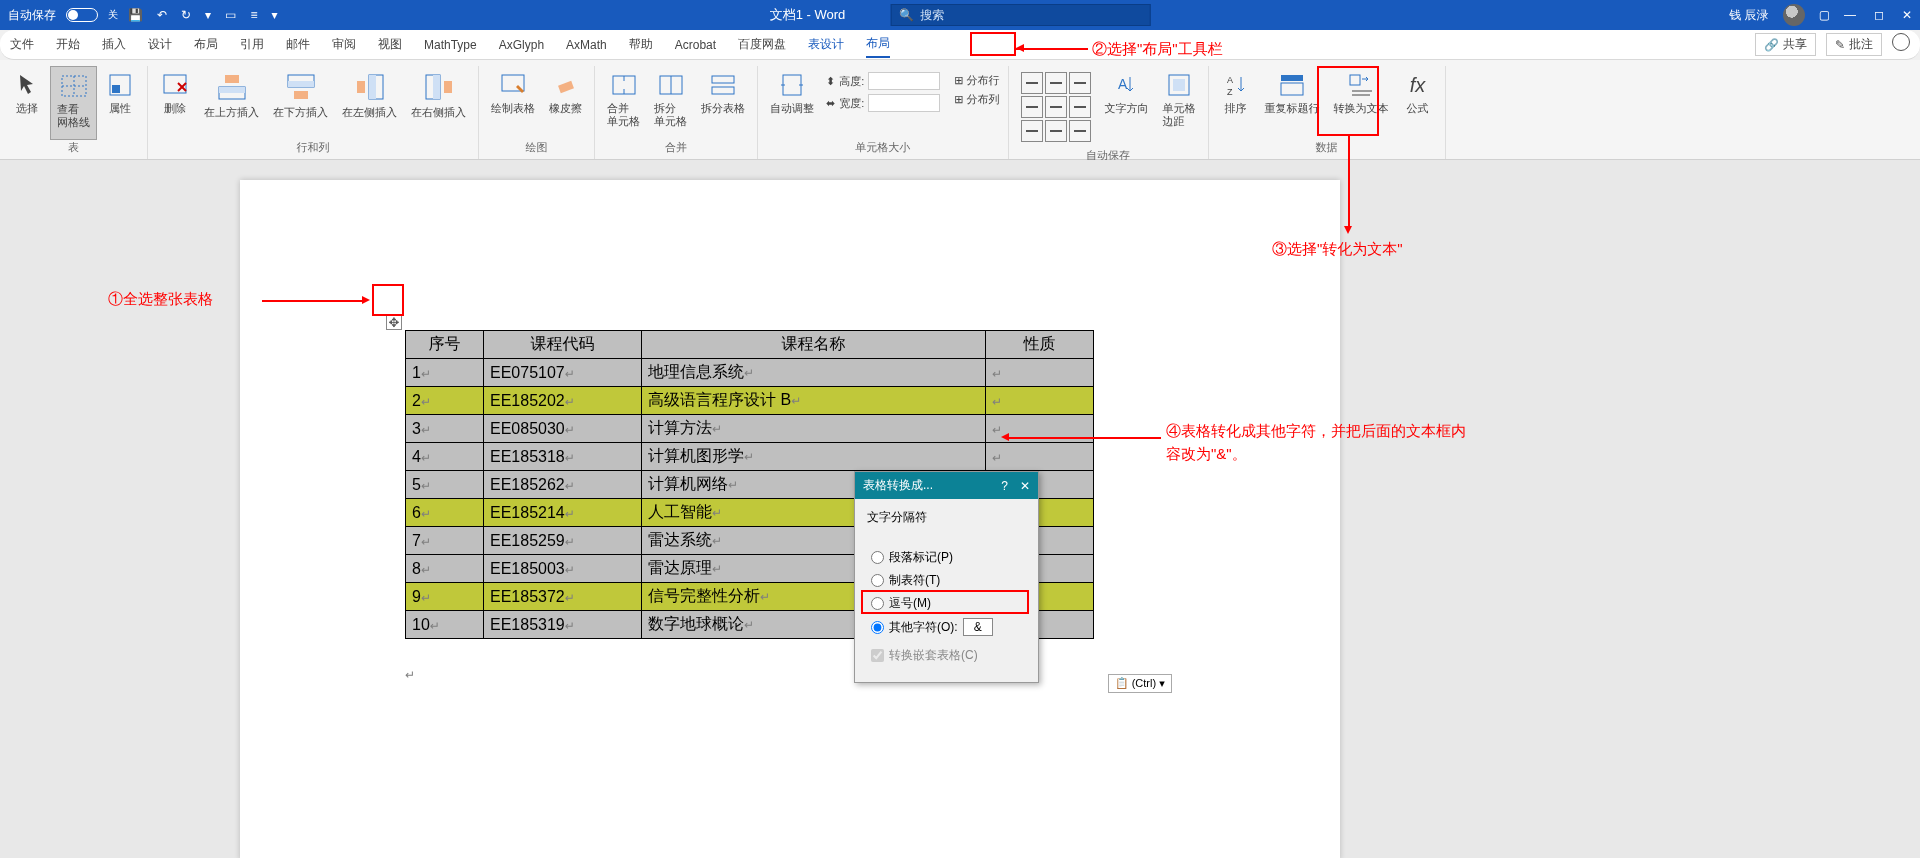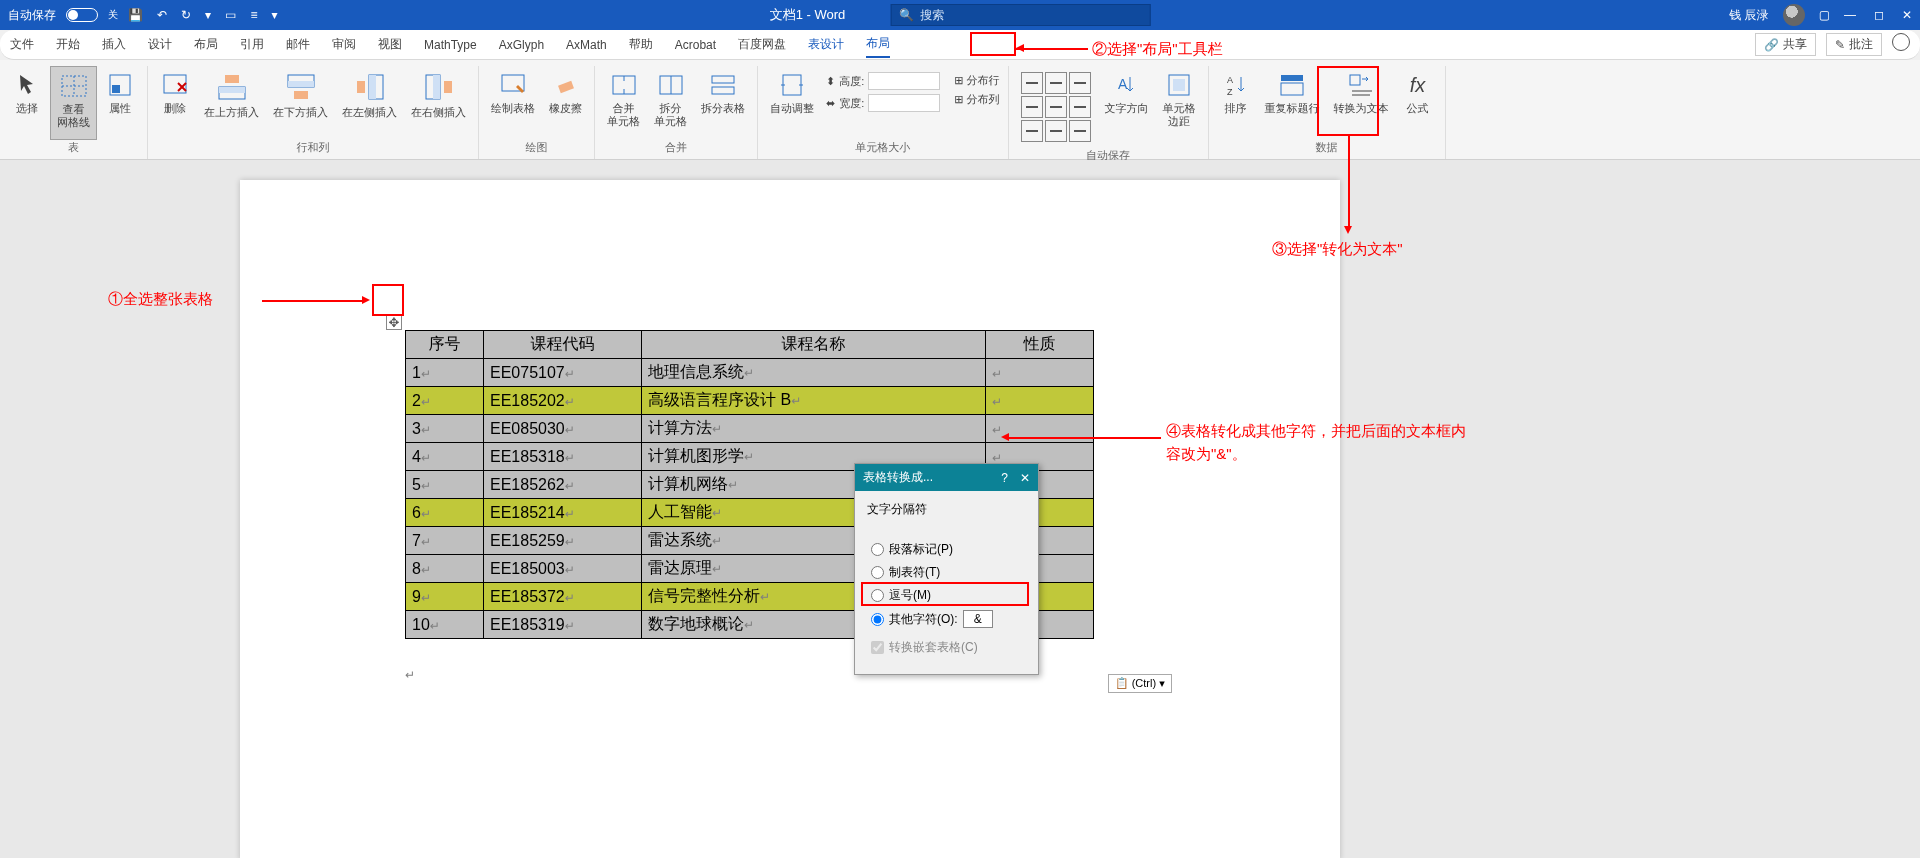--- a/index.html
+++ b/index.html
@@ -29,21 +29,21 @@
 .smiley { width: 18px; height: 18px; border: 1.2px solid #555; border-radius: 50%; position: relative; }
 
 
 .ribbon { height: 100px; background: #f5f5f5; border-bottom: 1px solid #d0d0d0; display: flex; padding-top:6px; font-size: 11px; color: #444; }
 .group { display: flex; flex-direction: column; align-items: center; border-right: 1px solid #ddd; padding: 0 6px; }
 .group .btns { display: flex; flex: 1; gap: 2px; }
 .group .glabel { font-size: 11px; color: #666; padding-bottom: 4px; }
 .rbtn { display: flex; flex-direction: column; align-items: center; justify-content: flex-start; padding: 4px 6px; min-width: 38px; gap: 2px; cursor: pointer; }
 .rbtn .ico { width: 30px; height: 30px; display: flex; align-items: center; justify-content: center; }
 .rbtn .ico.big { width: 34px; height: 34px; }
-.rbtn .lbl { text-align: center; line-height: 1.2; white-space: pre; }
+.rbtn .lbl { text-align: left; line-height: 1.2; white-space: pre; }
 .rbtn.sel { background: #d0d0d0; border: 1px solid #a0a0a0; }
 .sized-grp { display: flex; flex-direction: column; gap: 4px; }
 .sized-row { display: flex; align-items: center; gap: 4px; }
 .sized-row input { width: 72px; height: 18px; border: 1px solid #ccc; font-size: 11px; padding: 0 3px; }
 .mini-btns { display: flex; flex-direction: column; gap: 2px; margin-left: 6px; }
 .mini-btn { display: flex; align-items: center; gap: 3px; font-size: 11px; padding: 1px 2px; cursor:pointer; }
 .align-grid { display: grid; grid-template-columns: repeat(3, 22px); grid-template-rows: repeat(3, 22px); gap: 2px; }
 .align-cell { border: 1px solid #888; display: flex; }
 .align-cell::before { content: ""; width: 60%; height: 2px; background: #555; margin: auto; }
 
@@ -64,21 +64,21 @@
 .doc-table { position: absolute; left: 165px; top: 150px; border-collapse: collapse; font-size: 16px; }
 .doc-table td, .doc-table th { border: 1px solid #000; padding: 3px 6px; height: 28px; background: #bfbfbf; font-weight: normal; }
 .doc-table th { text-align: center; }
 .doc-table td { text-align: left; }
 .doc-table tr.hl td { background: #c0c83a; }
 .enter-mark { color: #7f7f7f; font-size: 12px; }
 .c1 { width: 78px; } .c2 { width: 158px; } .c3 { width: 344px; } .c4 { width: 108px; }
 .ctrl-popup { position: absolute; border: 1px solid #aaa; background: #fff; padding: 2px 6px; font-size: 11px; display: flex; align-items: center; gap: 3px; }
 
 
-.dialog { position: absolute; left: 854px; top: 303px; width: 185px; background: #f0f0f0; border: 1px solid #999; box-shadow: 2px 2px 6px rgba(0,0,0,.3); font-size: 12px; z-index: 40; }
+.dialog { position: absolute; left: 854px; top: 311px; width: 185px; background: #f0f0f0; border: 1px solid #999; box-shadow: 2px 2px 6px rgba(0,0,0,.3); font-size: 12px; z-index: 40; }
 .dlg-title { background: #0c8296; color: #fff; padding: 5px 8px; display: flex; justify-content: space-between; align-items: center; }
 .dlg-title .tbtns { display: flex; gap: 12px; }
 .dlg-body { padding: 10px 12px; }
 .dlg-group-title { font-size: 12px; margin-bottom: 20px; }
 .radio-row { display: flex; align-items: center; gap: 5px; padding: 3px 4px; }
 .radio-row input[type=text] { width: 30px; height: 18px; border: 1px solid #888; font-size: 12px; text-align: center; }
 .chk-row { display: flex; align-items: center; gap: 5px; padding: 8px 4px; color: #888; }
 .dlg-btns { display: flex; justify-content: center; gap: 12px; padding: 8px 0 12px; }
 .dlg-btn { width: 62px; height: 24px; border: 1px solid #888; background: #e8e8e8; cursor: pointer; }
 .dlg-btn.primary { border: 1px solid #0078d7; }

